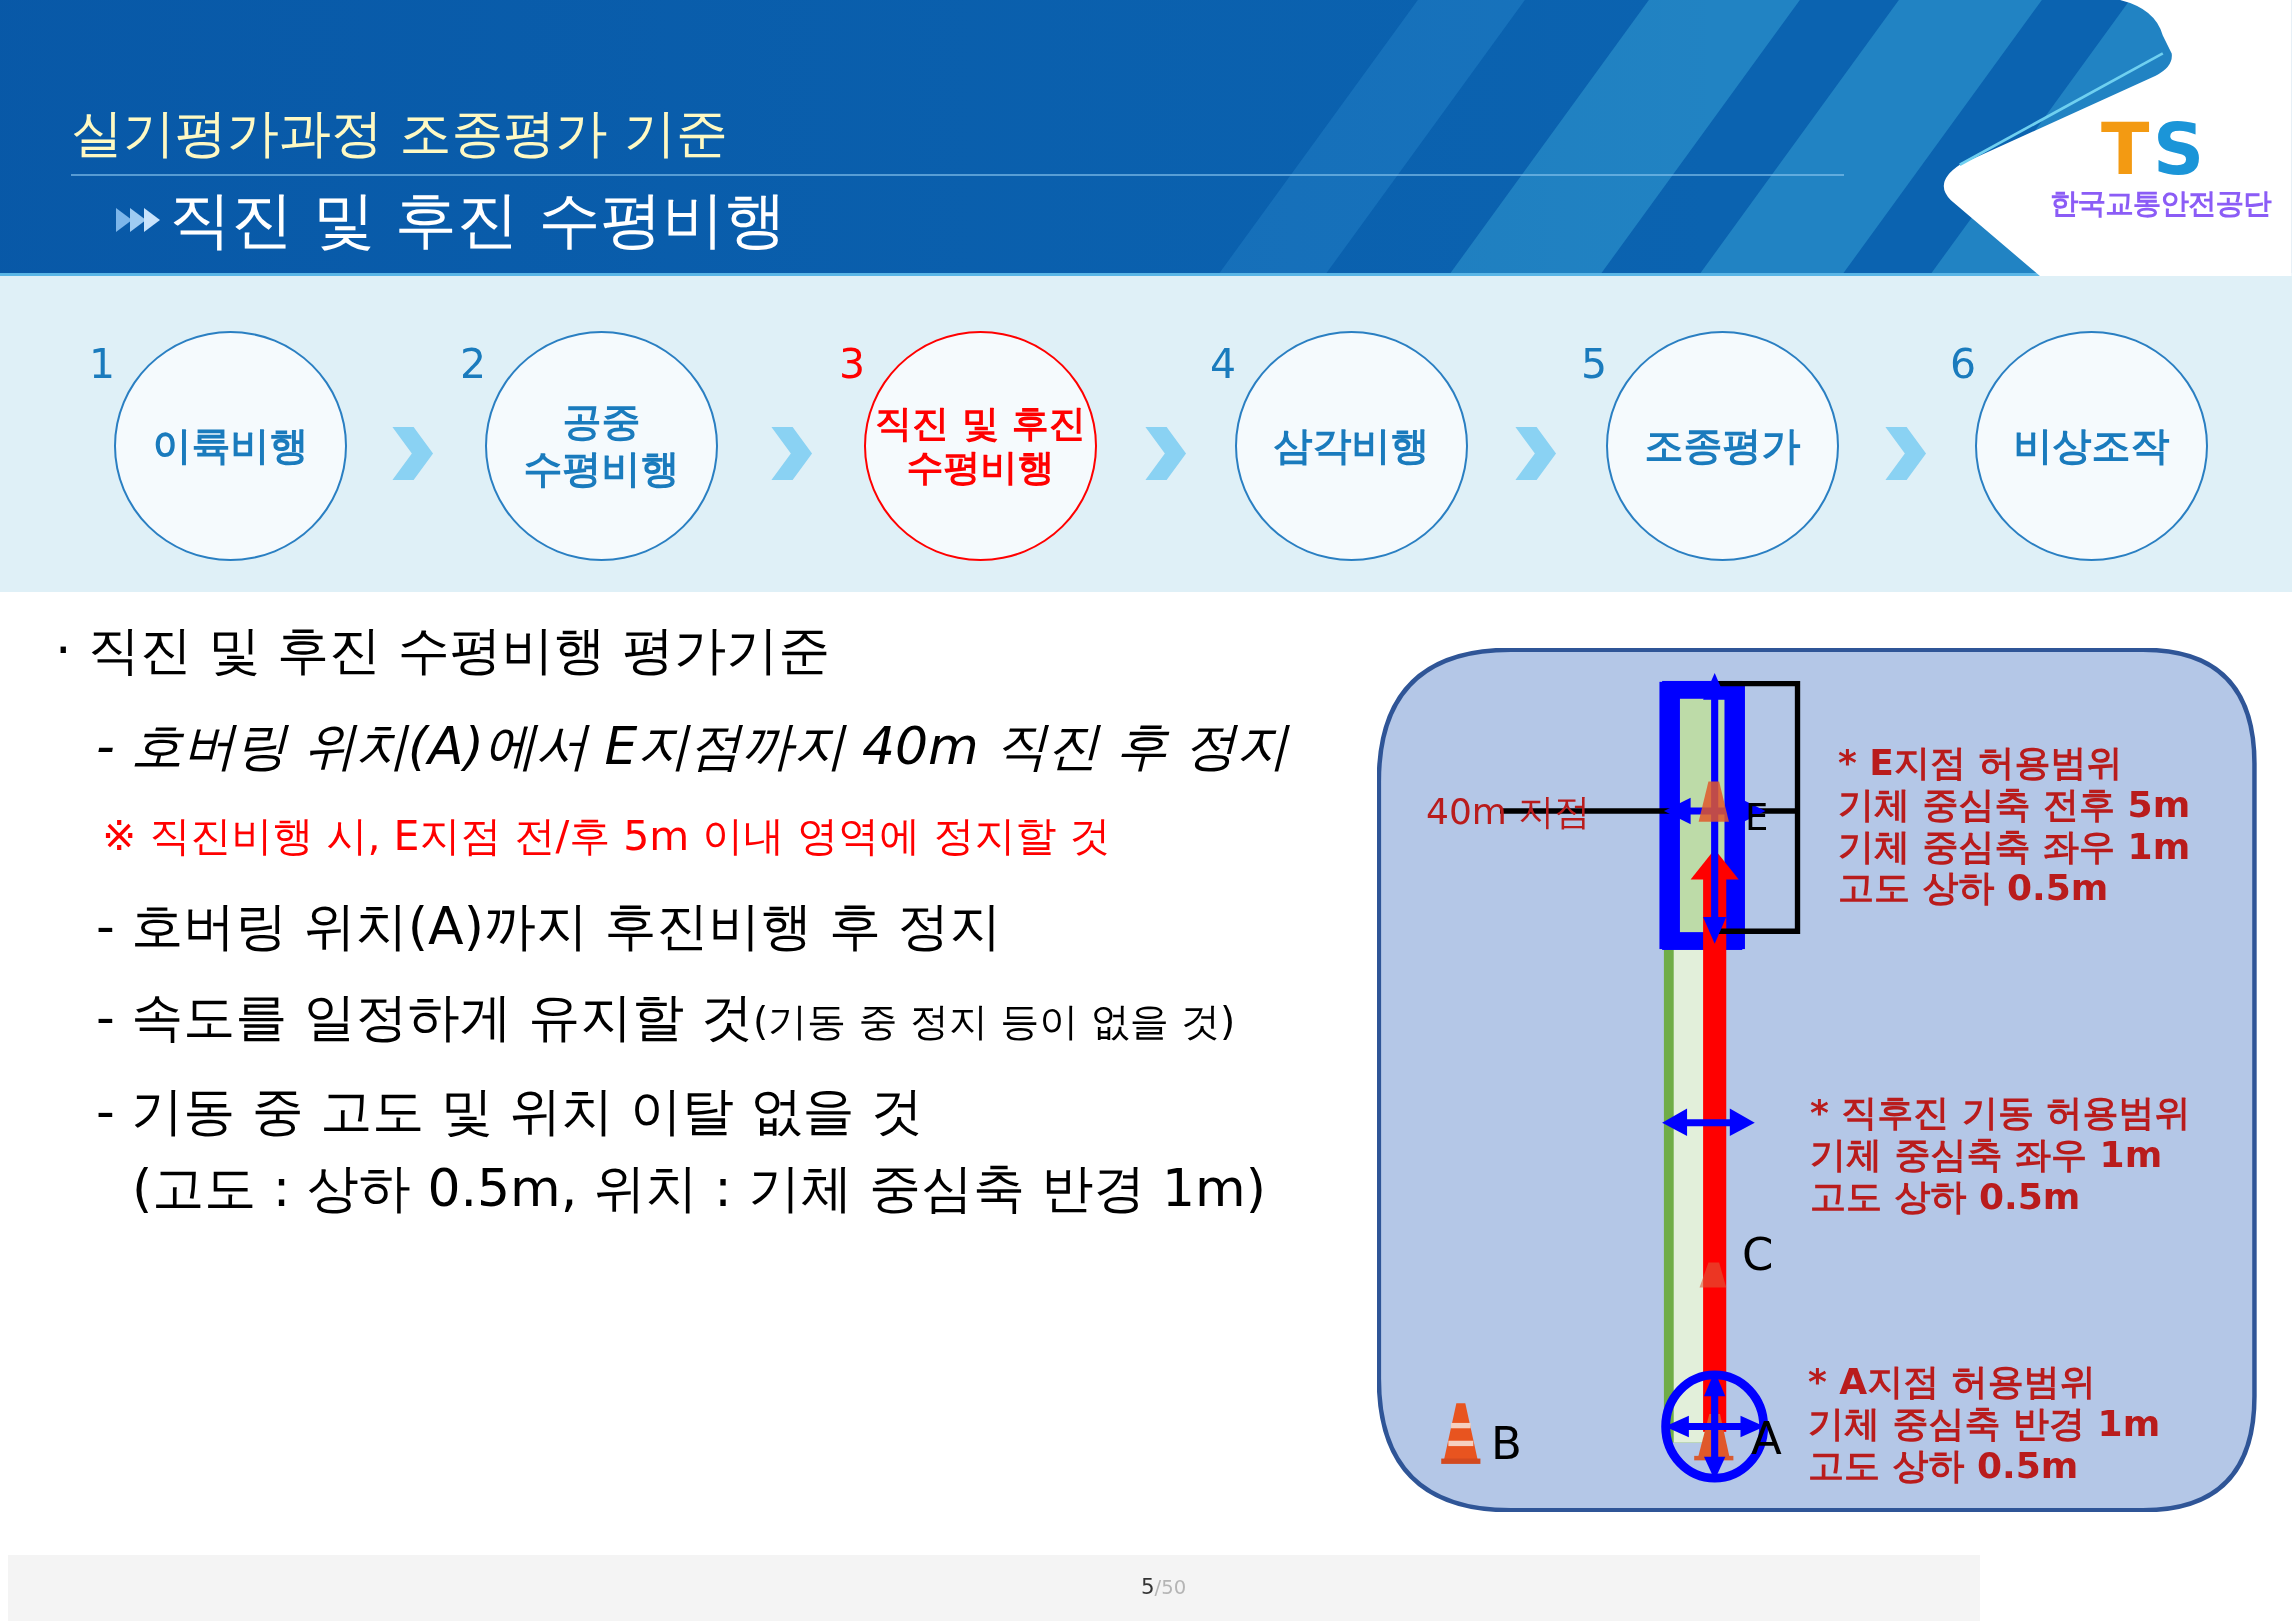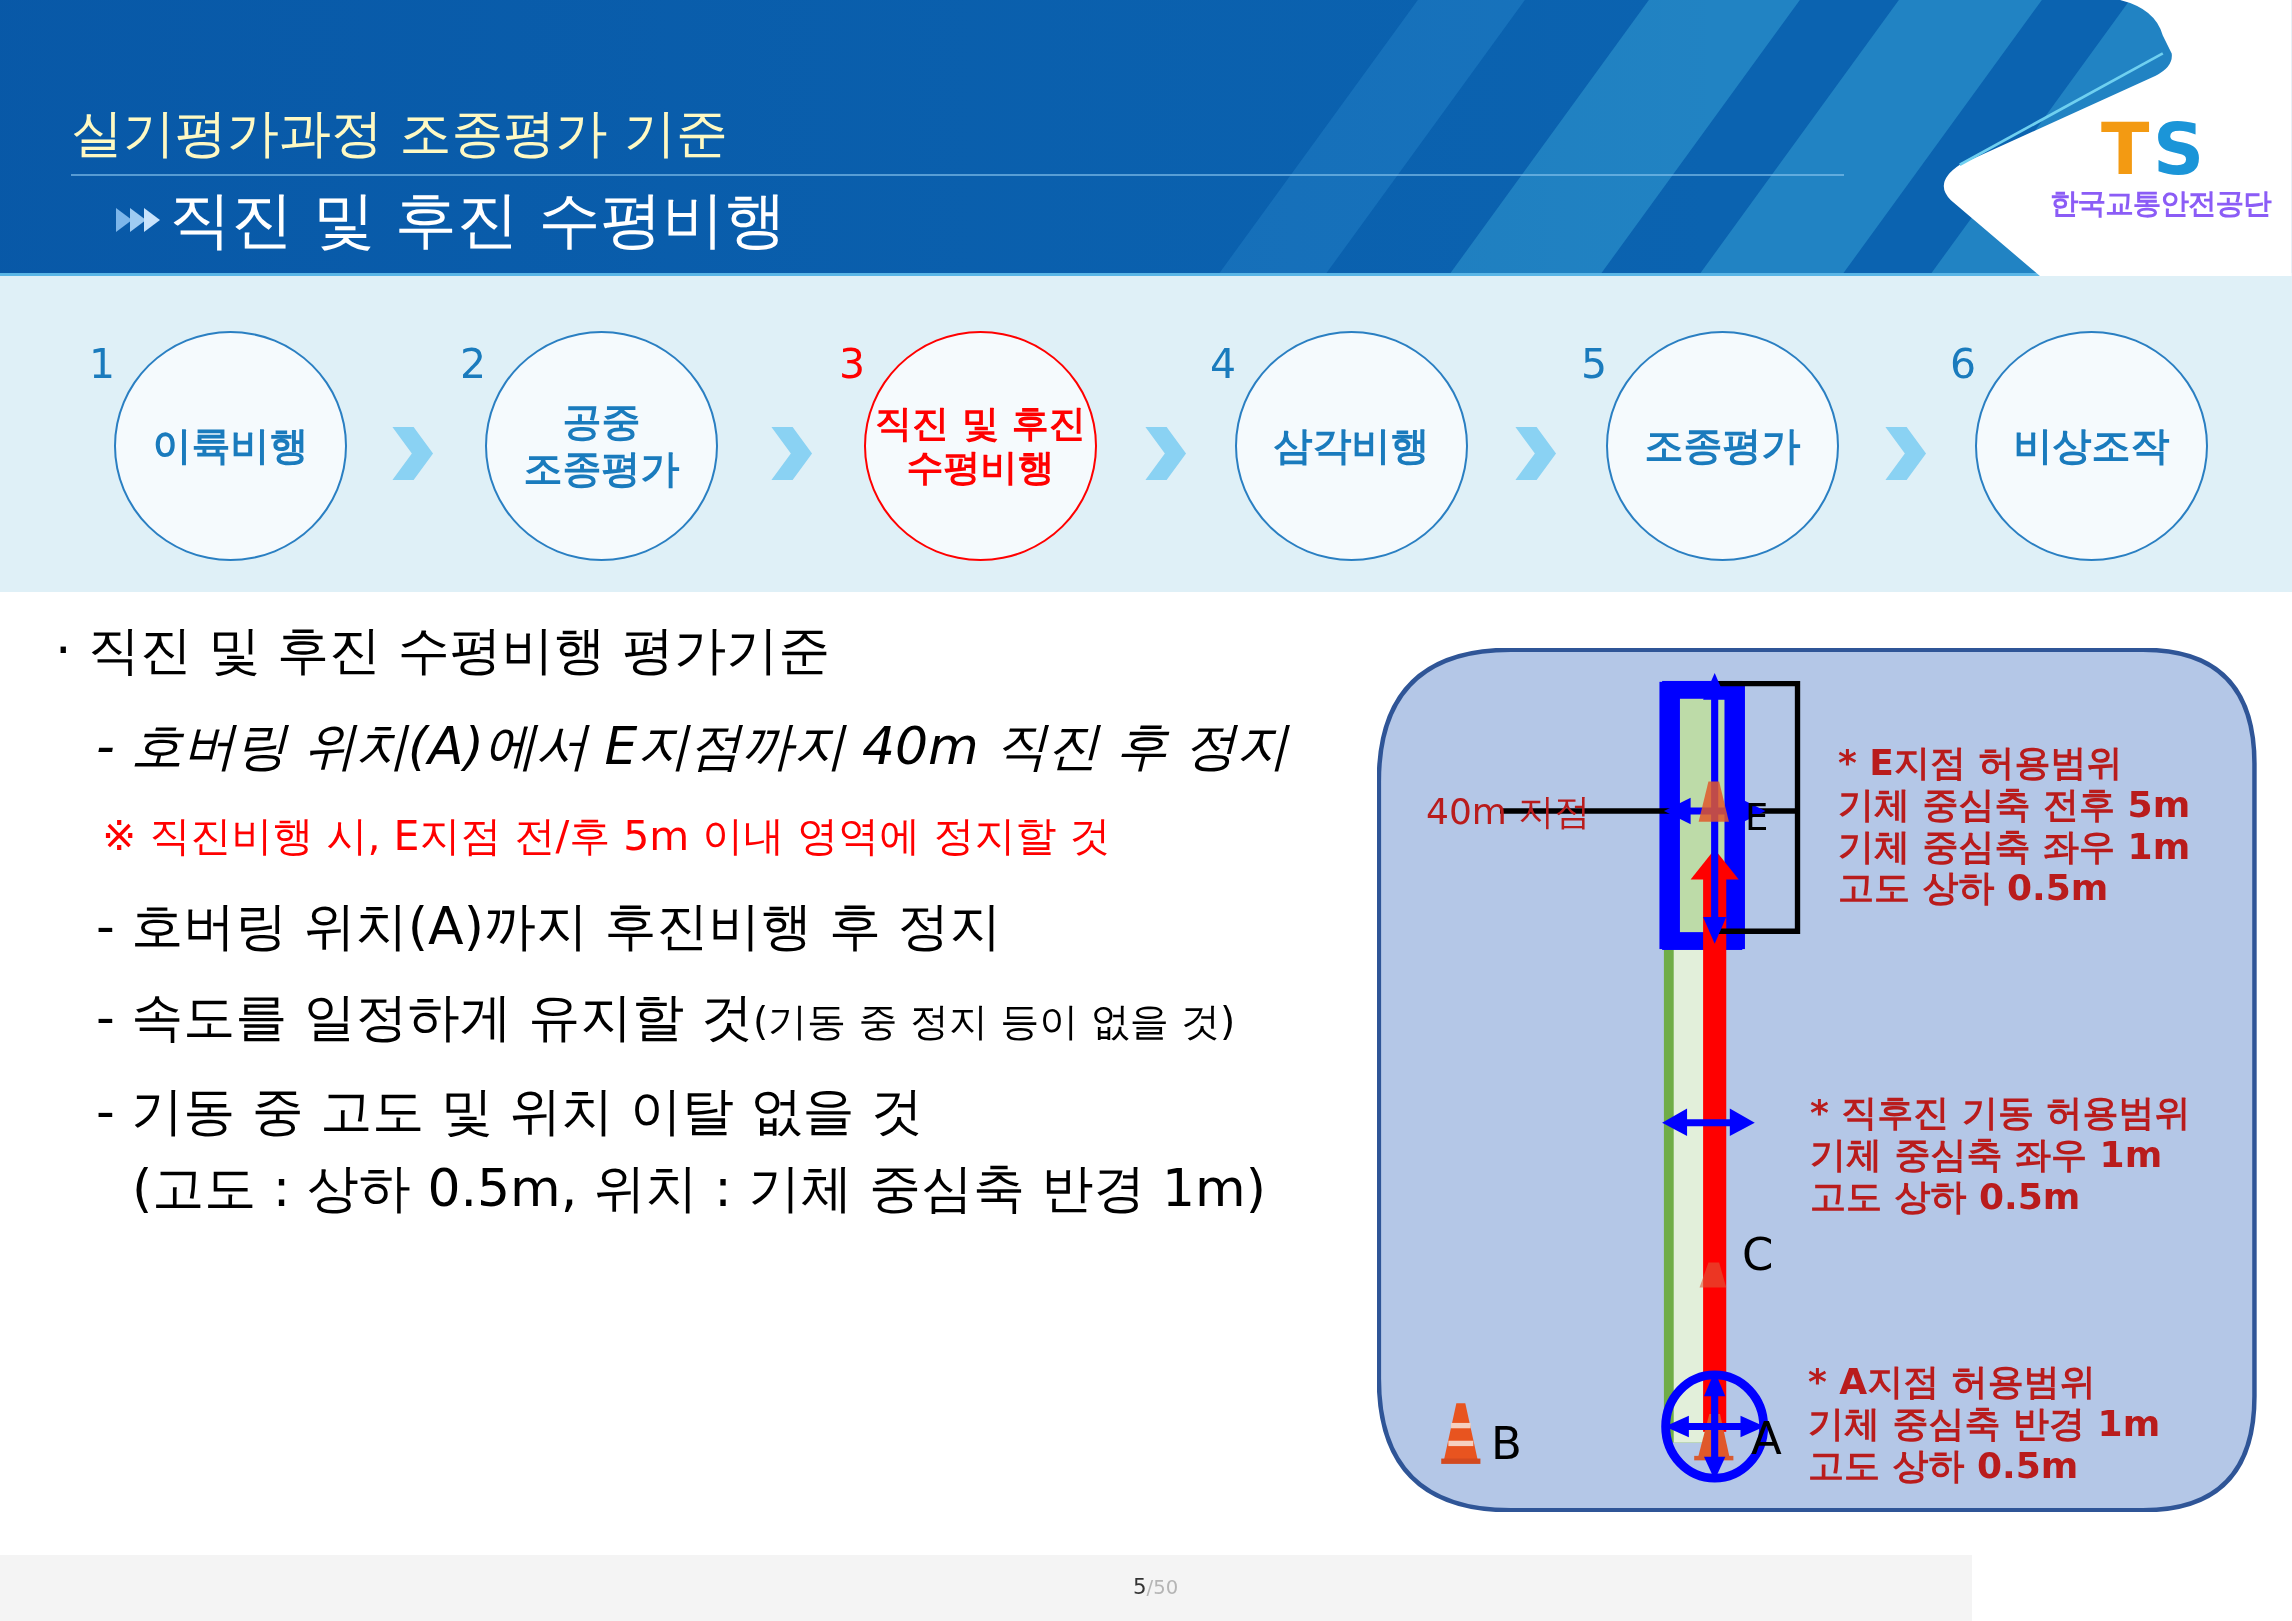--- a/index.html
+++ b/index.html
@@ -106,21 +106,21 @@
     .d-move-range { left: 433px; top: 444px; }
     .d-a-range { left: 431px; top: 713px; }
     .pt { position: absolute; font-size: 45px; color: #000; line-height: 1; }
     .pt-e { left: 368px; top: 151px; font-size: 37px; }
     .pt-c { left: 365px; top: 584px; }
     .pt-a { left: 374px; top: 768px; }
     .pt-b { left: 114px; top: 773px; }
 
     
     .footer {
-      position: absolute; left: 0; top: 1555px; width: 1972px; height: 67px; background: #f4f4f4;
+      position: absolute; left: 8px; top: 1555px; width: 1972px; height: 67px; background: #f4f4f4;
     }
     .page-num {
       position: absolute; left: 1133px; top: 21.4px; font-size: 21.4px; line-height: 1;
     }
     .page-num .cur { color: #333; }
     .page-num .total { color: #b5b5b5; font-size: 19.6px; }
   </style>
 </head>
 <body>
 
@@ -160,21 +160,21 @@
       </div>
     <span class="num">1</span>
   </div>
   <svg class="chev" style="left:392px;" viewBox="0 0 50 60">
       <polygon points="0,0 24,0 46,30 24,60 0,60 22,30" fill="#8ad2f3"></polygon>
     </svg>
 
   <div class="step" style="left:476px;">
     <div class="circle">
         <span class="label">공중
-조종평가</span>
+수평비행</span>
       </div>
     <span class="num">2</span>
   </div>
   <svg class="chev" style="left:771px;" viewBox="0 0 50 60">
       <polygon points="0,0 24,0 46,30 24,60 0,60 22,30" fill="#8ad2f3"></polygon>
     </svg>
 
   <div class="step active" style="left:855px;">
     <div class="circle">
         <span class="label" style="font-size:37px;">직진 및 후진

